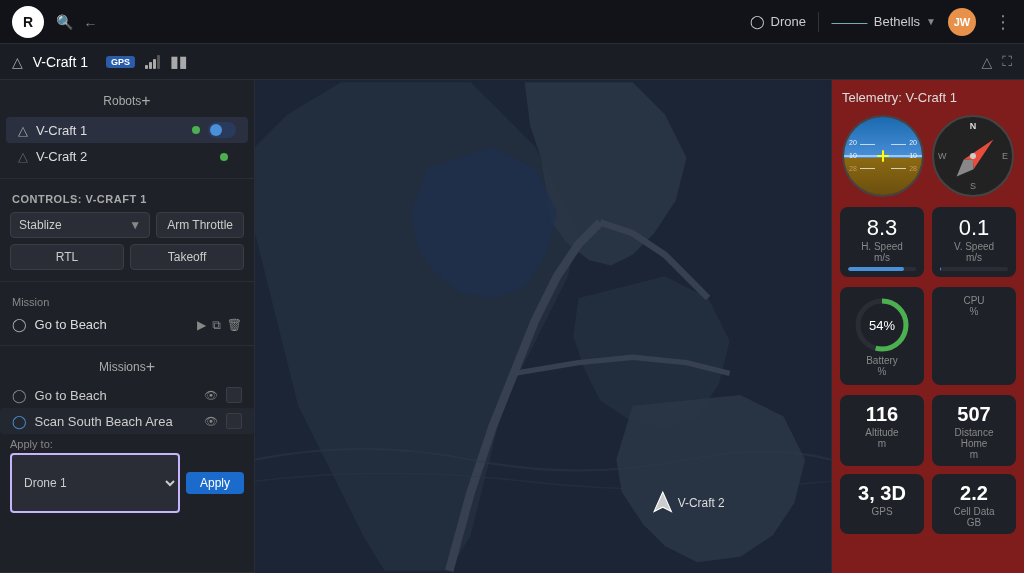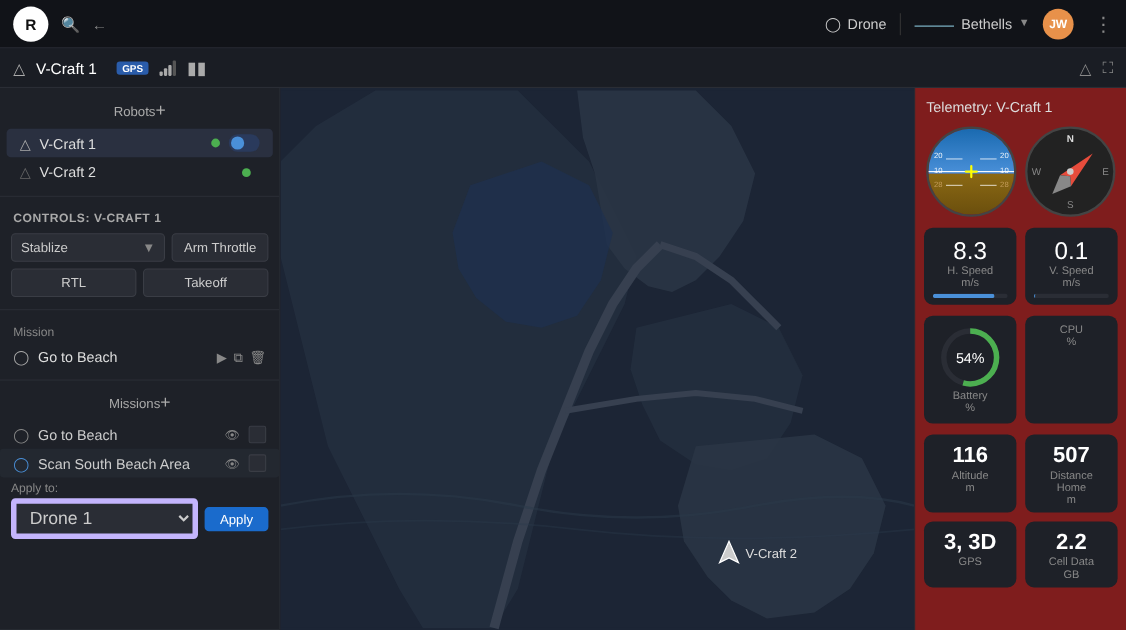--- a/index.html
+++ b/index.html
@@ -76,21 +76,21 @@
     
     .missions-item { display: flex; align-items: center; padding: 5px 12px; gap: 8px; border-radius: 3px; }
     .missions-item.active-mission { background: #232830; }
     .mission-eye { color: #888; cursor: pointer; font-size: 11px; }
     .mission-sq { width: 16px; height: 16px; background: #2a2d35; border: 1px solid #3a3d45; border-radius: 2px; cursor: pointer; }
 
     
     .apply-row { padding: 4px 10px 6px; }
     .apply-label { color: #888; font-size: 11px; padding-bottom: 3px; }
     .apply-inner { display: flex; gap: 6px; align-items: center; }
-    .apply-select { background: #2a2d35; border: 5px solid #c4b5fd; color: #ccc; padding: 4px 8px; border-radius: 4px; font-size: 16px; flex: 1; cursor: pointer; }
+    .apply-select { background: #2a2d35; border: 2px solid #c4b5fd; color: #ccc; padding: 20px 8px; border-radius: 4px; font-size: 12px; flex: 1; cursor: pointer; }
     .btn-apply { background: #1a6bcc; border: none; color: #fff; padding: 4px 14px; border-radius: 4px; font-size: 12px; cursor: pointer; }
 
     
     .map-area { flex: 1; background: #1c2535; position: relative; overflow: hidden; }
     .map-svg { width: 100%; height: 100%; }
 
     
     .telemetry-panel { width: 193px; background: #7f1d1d; border-left: 1px solid #2a2d35; flex-shrink: 0; overflow-y: auto; padding: 10px 8px; }
     .telemetry-title { color: #ddd; font-size: 13px; font-weight: 500; margin-bottom: 10px; padding-left: 2px; }
 

